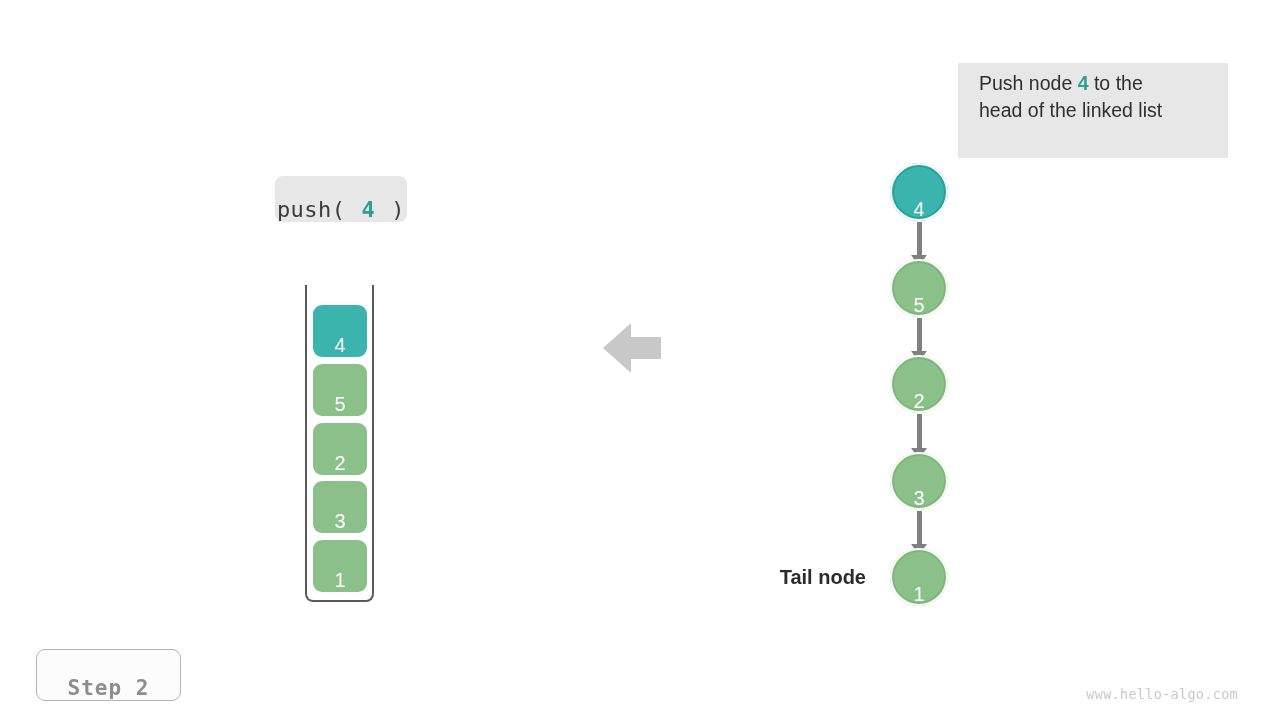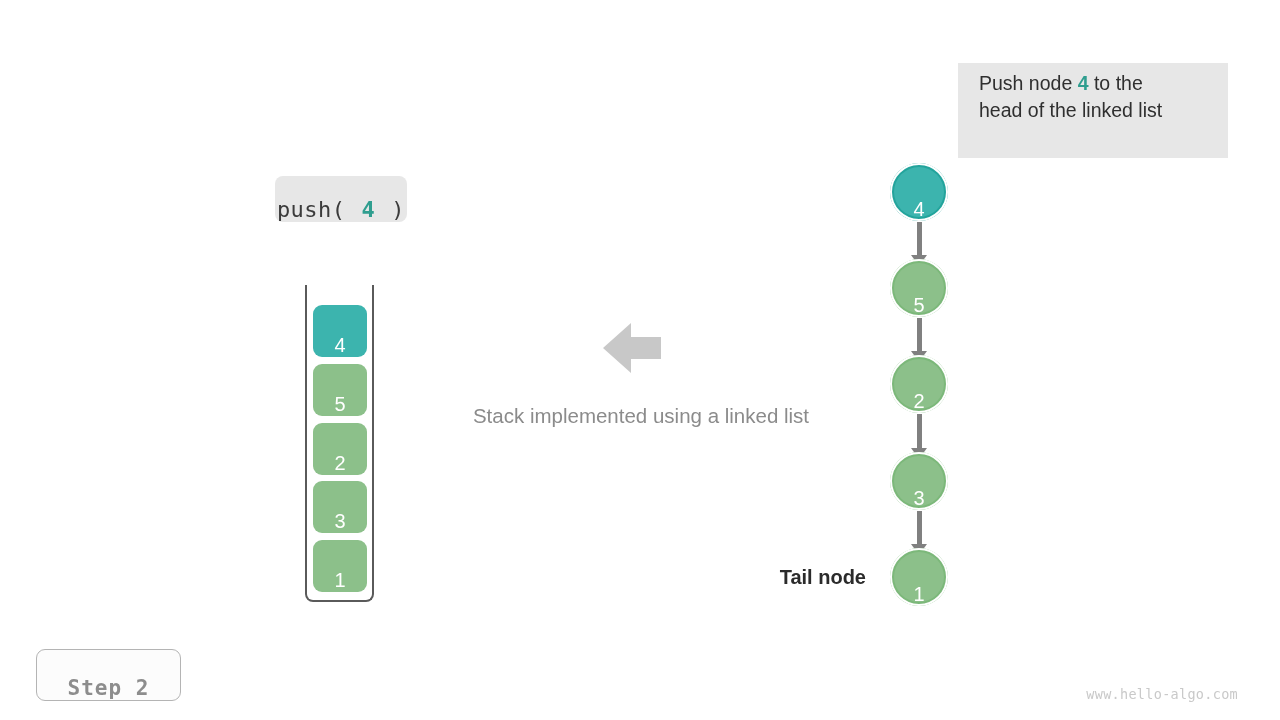--- a/index.html
+++ b/index.html
@@ -232,21 +232,20 @@
         <span>1</span>
       </div>
   </div>
 
   <div id="flow-arrow" class="abs">
     <svg width="58" height="52" viewBox="0 0 58 52" xmlns="http://www.w3.org/2000/svg">
       <polygon points="0,26 28,1 28,15 58,15 58,37 28,37 28,51" fill="#c8c8c8"></polygon>
     </svg>
   </div>
 
-  <div id="stack-caption" class="abs">Stack implemented using a linked list</div>
 
   <div class="abs" style="left:0; top:0; width:1280px; height:720px; pointer-events:none;">
 
     <div class="ll-edge" style="top:222px; height:42px;"></div>
     <div class="ll-arrowhead" style="top:255px;"></div>
 
     <div class="ll-edge" style="top:318px; height:42px;"></div>
     <div class="ll-arrowhead" style="top:351px;"></div>
 
     <div class="ll-edge" style="top:414px; height:43px;"></div>

